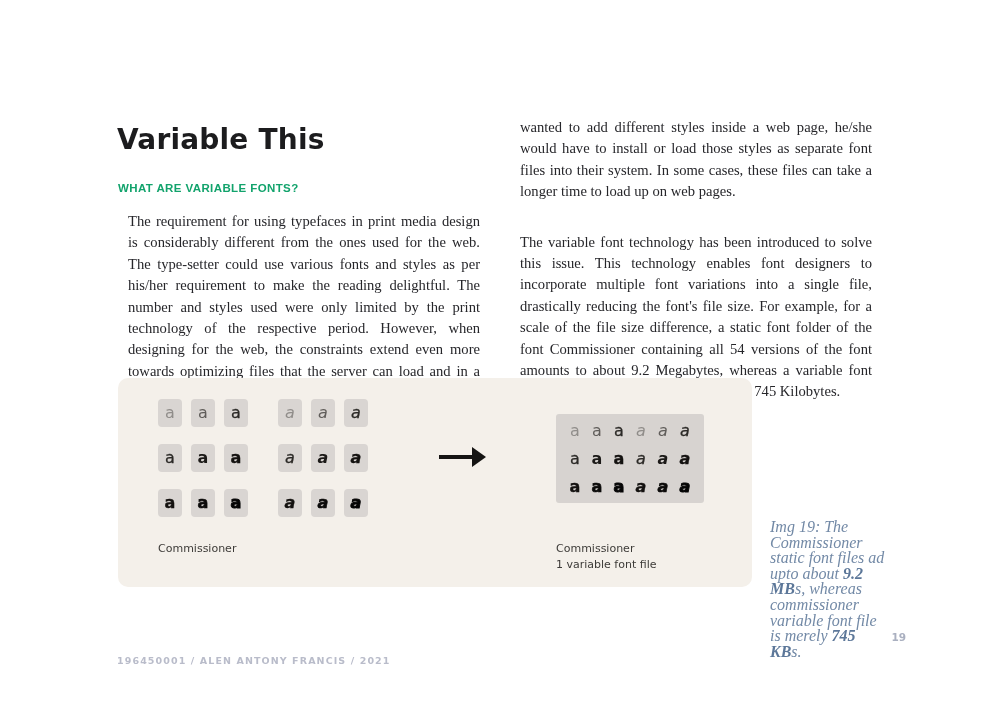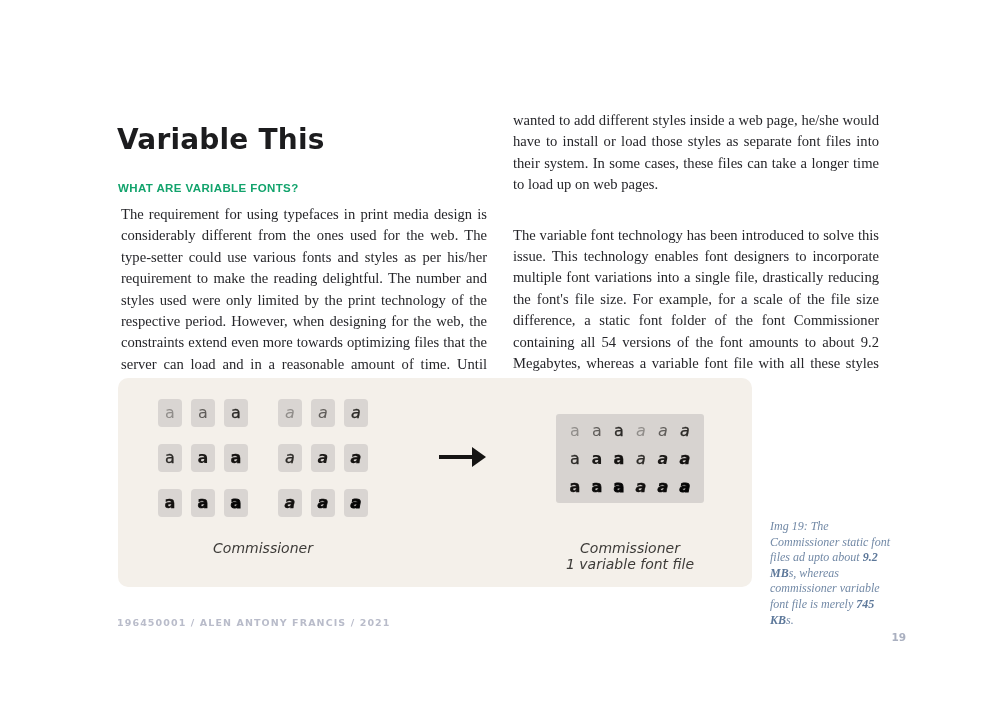--- a/index.html
+++ b/index.html
@@ -25,21 +25,21 @@
     font-weight: 700; font-size: 11.5px; line-height: 14px;
     color: #12a36c; letter-spacing: 0.4px;
   }
 
   
   .col {
     position: absolute; width: 374px;
     font-size: 14.6px; line-height: 21.4px;
     color: #26262a; text-align: justify;
   }
-  .col p { margin: 4px; }
+  .col p { margin: 11px; }
   .col-left { left: 117px; top: 200px; }
   .col-left p { text-align-last: justify; }
   .col-right { left: 509px; top: 106px; }
   .col-right .p2 { margin-top: 29px; }
 
   
   .figure-panel {
     position: absolute; left: 118px; top: 378px;
     width: 634px; height: 209px;
     background: #f4f0ea; border-radius: 10px;
@@ -69,38 +69,38 @@
   .var-block {
     position: absolute; left: 438px; top: 36px;
     width: 148px; height: 89px;
     background: #d7d3d0; border-radius: 3px;
     display: flex; flex-direction: column; justify-content: center; gap: 2px;
   }
   .var-row { display: flex; justify-content: center; }
   .var-row .cell { width: 22px; text-align: center; height: 26px; display: flex; align-items: center; justify-content: center; }
 
   .caption {
-    position: absolute; top: 163px; text-align: center;
+    position: absolute; top: 163px; text-align: left;
     font-family: "DejaVu Sans", sans-serif;
-    font-size: 14px; line-height: 15.5px; color: #3d3b38; font-style: italic;
+    font-size: 11px; line-height: 15.5px; color: #3d3b38;
   }
   .cap-left { left: 40px; width: 210px; }
   .cap-right { left: 438px; width: 148px; }
 
   
   .side-note {
     position: absolute; left: 770px; top: 519px; width: 120px;
     font-family: "Liberation Serif", serif; font-style: italic;
-    font-size: 12px; line-height: 15.6px; color: #7289a6;
+    font-size: 16px; line-height: 15.6px; color: #7289a6;
   }
   .side-note b { font-weight: 700; color: #5c7799; }
 
   
   .footer-left {
-    position: absolute; left: 117px; top: 616px;
+    position: absolute; left: 117px; top: 654px;
     font-family: "DejaVu Sans", sans-serif; font-weight: 700;
     font-size: 9.5px; line-height: 14px; letter-spacing: 1.1px;
     color: #b9bcca;
   }
   .footer-page {
     position: absolute; left: 806px; top: 630px; width: 100px; text-align: right;
     font-family: "DejaVu Sans", sans-serif; font-weight: 700;
     font-size: 10.5px; line-height: 14px; color: #aab0c0;
   }
 </style>

